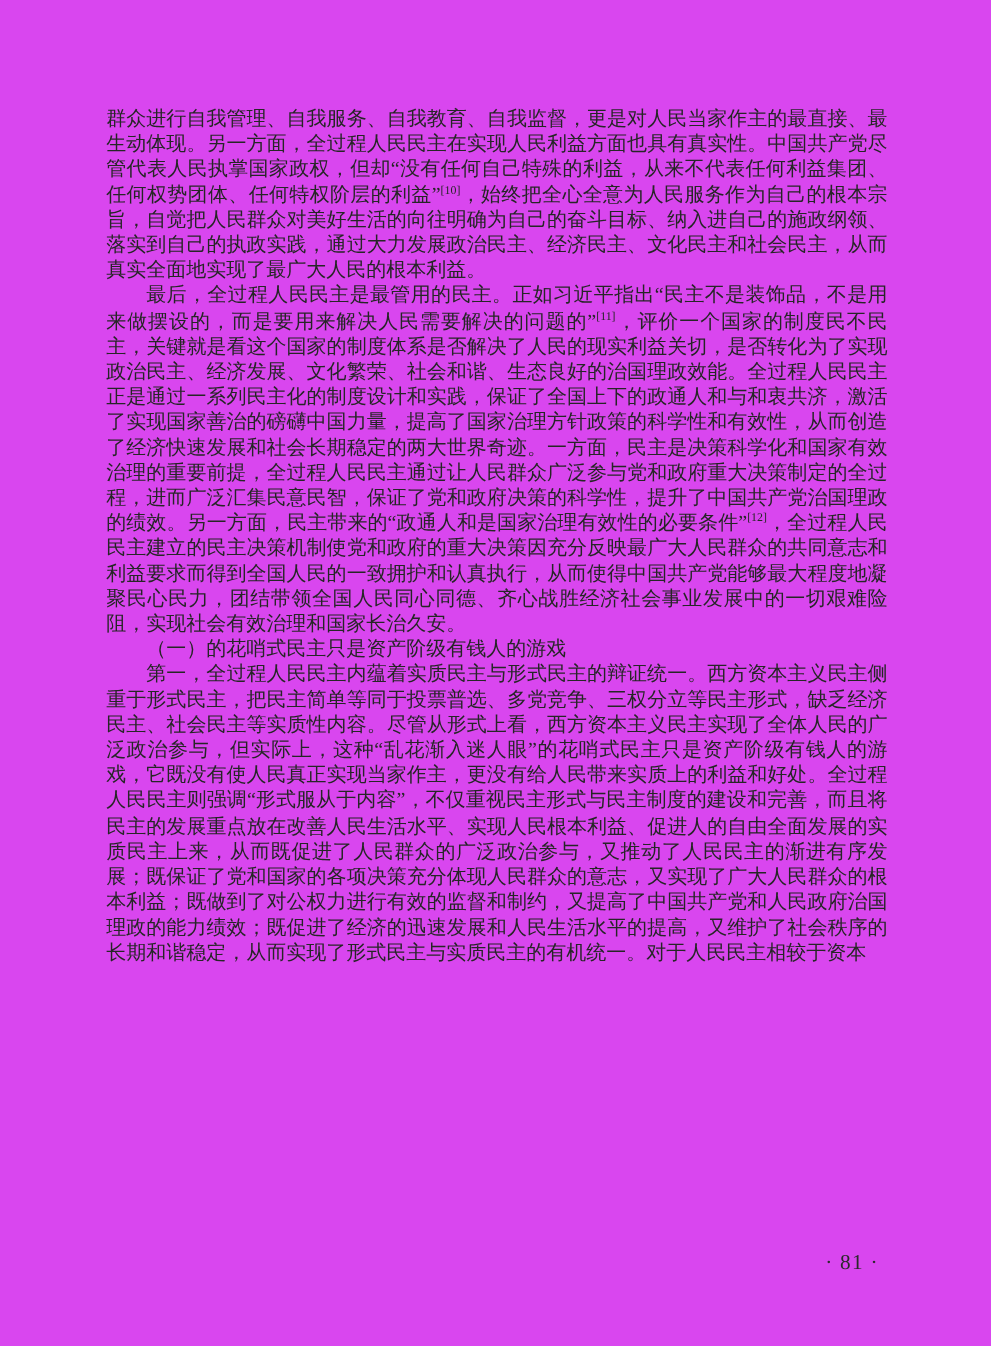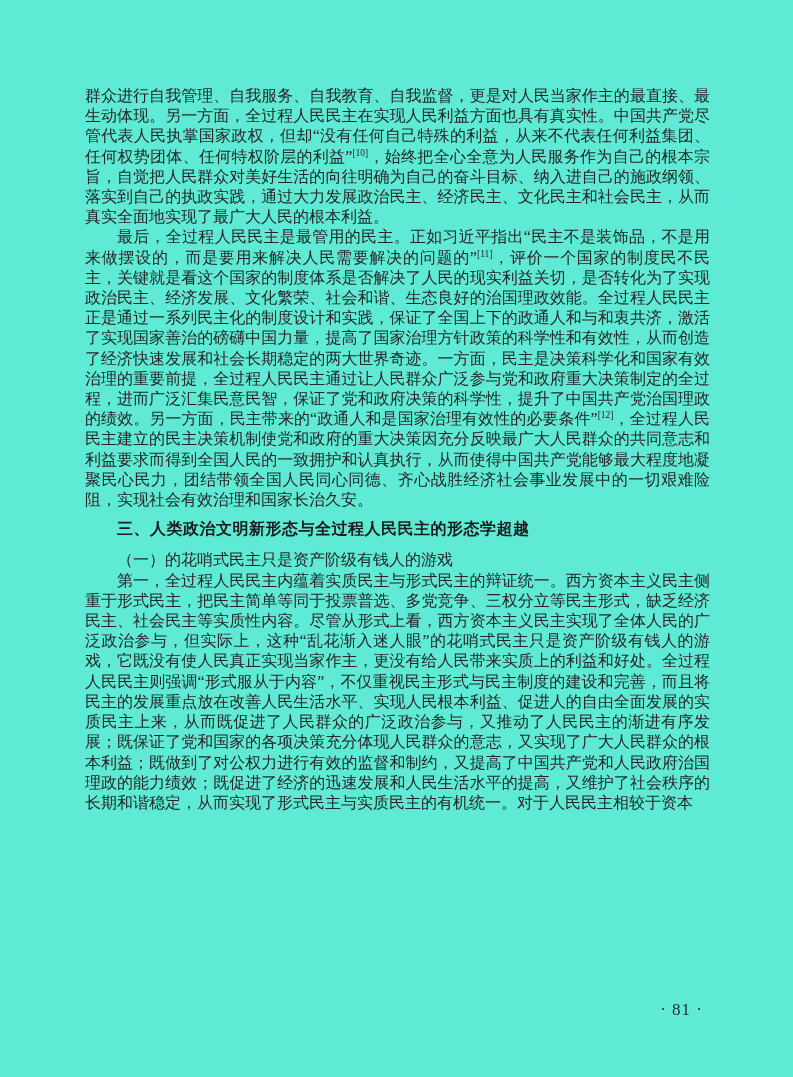--- a/index.html
+++ b/index.html
@@ -11,21 +11,21 @@
     height: 1077px;
     background: #fcfcfa;
     position: relative;
     overflow: hidden;
     font-family: "Liberation Serif", "DejaVu Serif", serif;
     color: #262626;
   }
   .page {
     position: absolute;
     inset: 0;
-    background: #5eead4;
+    background: #d946ef;
   }
   .article-body {
     position: absolute;
     left: 85px;
     top: 86px;
     width: 625px;
     font-size: 16px;
     line-height: 20.2px;
     text-align: justify;
     letter-spacing: 0;
@@ -70,18 +70,17 @@
     font-family: "Liberation Serif", "DejaVu Serif", serif;
   }
 </style>
 </head>
 <body>
 
 <div class="page">
   <main class="article-body">
       <p class="para no-indent"><span class="text-run">群众进行自我管理、自我服务、自我教育、自我监督，更是对人民当家作主的最直接、最生动体现。另一方面，全过程人民民主在实现人民利益方面也具有真实性。中国共产党尽管代表人民执掌国家政权，但却“没有任何自己特殊的利益，从来不代表任何利益集团、任何权势团体、任何特权阶层的利益”</span><sup class="fnref">[10]</sup><span class="text-run">，始终把全心全意为人民服务作为自己的根本宗旨，自觉把人民群众对美好生活的向往明确为自己的奋斗目标、纳入进自己的施政纲领、落实到自己的执政实践，通过大力发展政治民主、经济民主、文化民主和社会民主，从而真实全面地实现了最广大人民的根本利益。</span></p>
       <p class="para"><span class="text-run">最后，全过程人民民主是最管用的民主。正如习近平指出“民主不是装饰品，不是用来做摆设的，而是要用来解决人民需要解决的问题的”</span><sup class="fnref">[11]</sup><span class="text-run">，评价一个国家的制度民不民主，关键就是看这个国家的制度体系是否解决了人民的现实利益关切，是否转化为了实现政治民主、经济发展、文化繁荣、社会和谐、生态良好的治国理政效能。全过程人民民主正是通过一系列民主化的制度设计和实践，保证了全国上下的政通人和与和衷共济，激活了实现国家善治的磅礴中国力量，提高了国家治理方针政策的科学性和有效性，从而创造了经济快速发展和社会长期稳定的两大世界奇迹。一方面，民主是决策科学化和国家有效治理的重要前提，全过程人民民主通过让人民群众广泛参与党和政府重大决策制定的全过程，进而广泛汇集民意民智，保证了党和政府决策的科学性，提升了中国共产党治国理政的绩效。另一方面，民主带来的“政通人和是国家治理有效性的必要条件”</span><sup class="fnref">[12]</sup><span class="text-run">，全过程人民民主建立的民主决策机制使党和政府的重大决策因充分反映最广大人民群众的共同意志和利益要求而得到全国人民的一致拥护和认真执行，从而使得中国共产党能够最大程度地凝聚民心民力，团结带领全国人民同心同德、齐心战胜经济社会事业发展中的一切艰难险阻，实现社会有效治理和国家长治久安。</span></p>
-      <h2 class="section-heading">三、人类政治文明新形态与全过程人民民主的形态学超越</h2>
       <p class="subsection-heading">（一）的花哨式民主只是资产阶级有钱人的游戏</p>
       <p class="para"><span class="text-run">第一，全过程人民民主内蕴着实质民主与形式民主的辩证统一。西方资本主义民主侧重于形式民主，把民主简单等同于投票普选、多党竞争、三权分立等民主形式，缺乏经济民主、社会民主等实质性内容。尽管从形式上看，西方资本主义民主实现了全体人民的广泛政治参与，但实际上，这种“乱花渐入迷人眼”的花哨式民主只是资产阶级有钱人的游戏，它既没有使人民真正实现当家作主，更没有给人民带来实质上的利益和好处。全过程人民民主则强调“形式服从于内容”，不仅重视民主形式与民主制度的建设和完善，而且将民主的发展重点放在改善人民生活水平、实现人民根本利益、促进人的自由全面发展的实质民主上来，从而既促进了人民群众的广泛政治参与，又推动了人民民主的渐进有序发展；既保证了党和国家的各项决策充分体现人民群众的意志，又实现了广大人民群众的根本利益；既做到了对公权力进行有效的监督和制约，又提高了中国共产党和人民政府治国理政的能力绩效；既促进了经济的迅速发展和人民生活水平的提高，又维护了社会秩序的长期和谐稳定，从而实现了形式民主与实质民主的有机统一。对于人民民主相较于资本</span></p>
     </main>
   <div class="page-number">· 81 ·</div>
 </div>
 
 </body></html>

